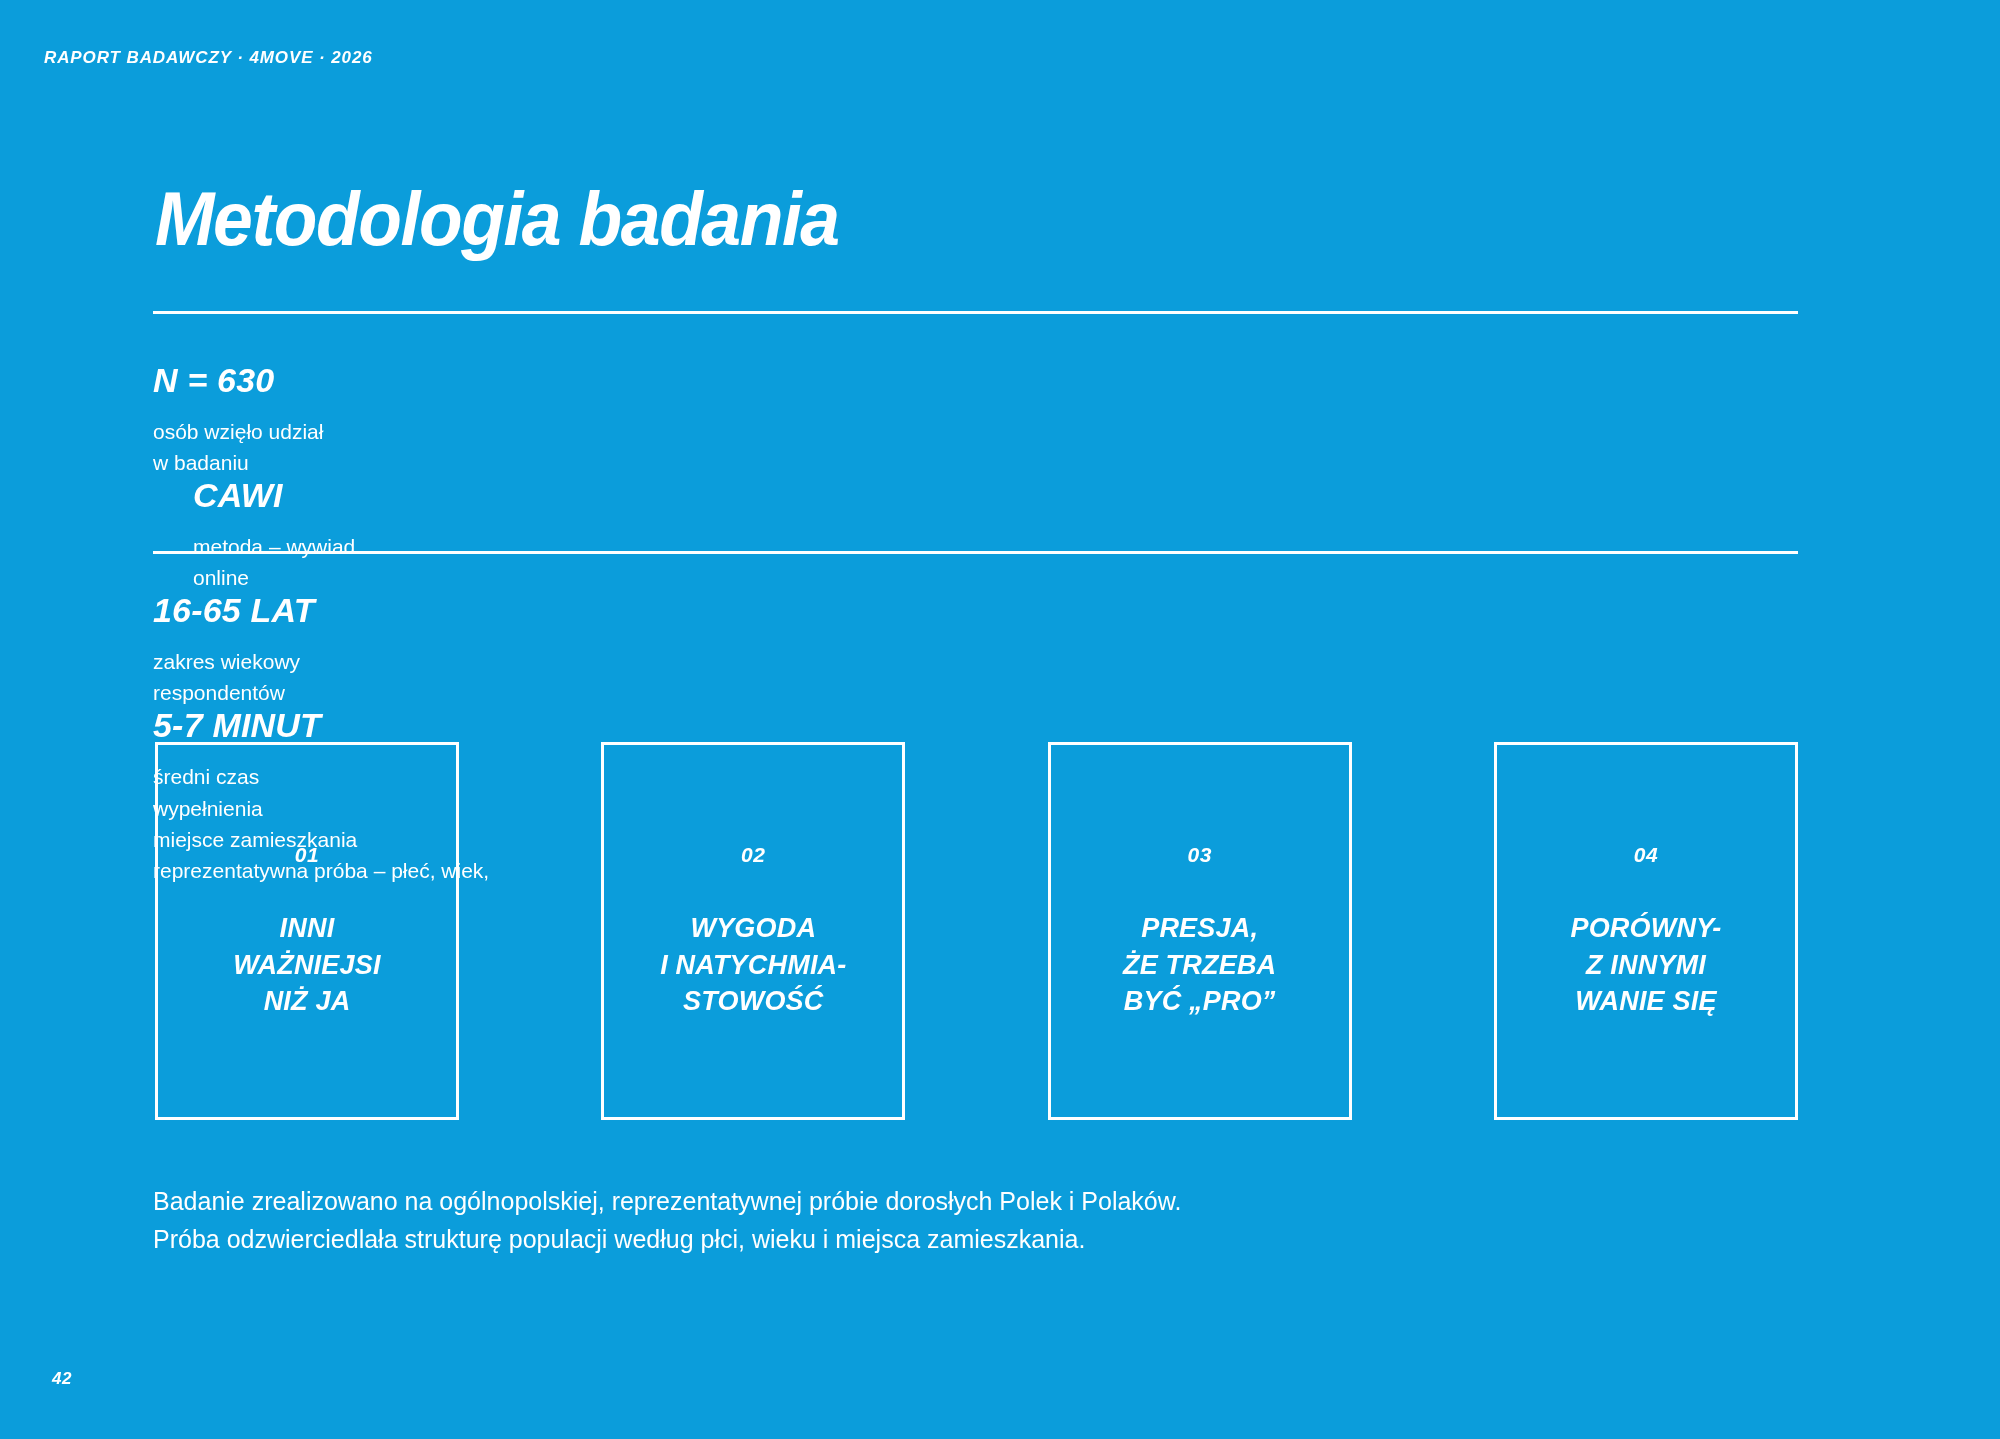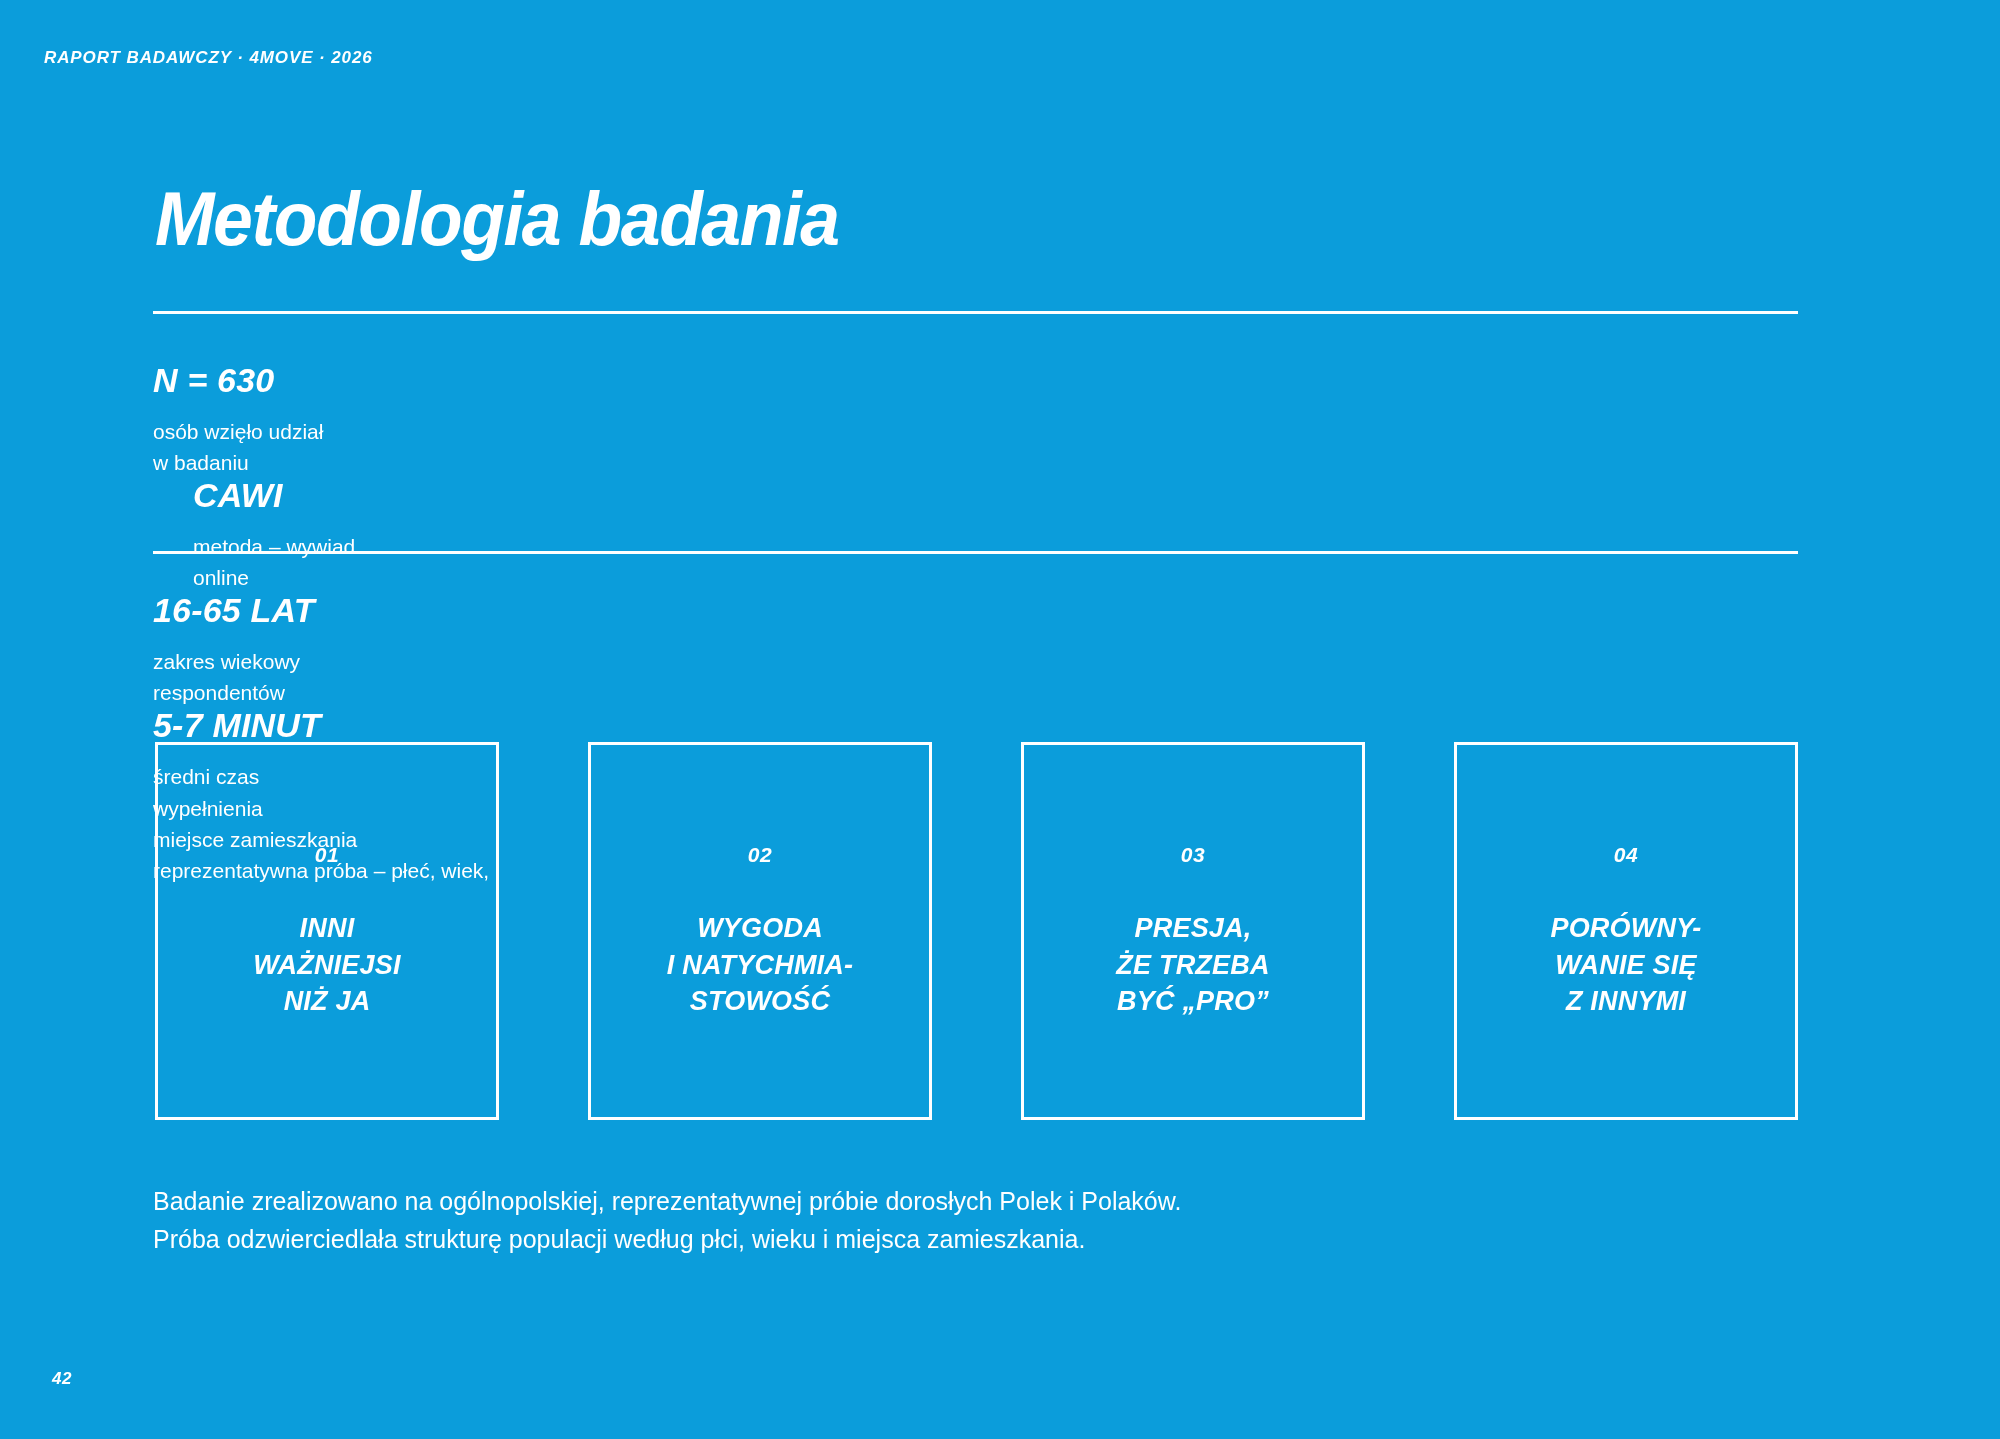--- a/index.html
+++ b/index.html
@@ -112,21 +112,21 @@
   
   .cards {
     position: absolute;
     left: 155px;
     top: 742px;
     width: 1643px;
     display: flex;
     justify-content: space-between;
   }
   .card {
-    width: 344px;
+    width: 304px;
     height: 378px;
     border: 3px solid #ffffff;
     box-sizing: border-box;
     position: relative;
   }
   .card-num {
     position: absolute;
     top: 98px;
     left: 0;
     right: 0;
@@ -257,22 +257,22 @@
         <span>PRESJA,</span>
         <span>ŻE TRZEBA</span>
         <span>BYĆ „PRO”</span>
       </div>
     </div>
 
     <div class="card">
       <div class="card-num">04</div>
       <div class="card-title">
         <span>PORÓWNY-</span>
+        <span>Z INNYMI</span>
         <span>WANIE SIĘ</span>
-        <span>Z INNYMI</span>
       </div>
     </div>
 
   </div>
 
   <div class="footer-note">
     <span>Badanie zrealizowano na ogólnopolskiej, reprezentatywnej próbie dorosłych Polek i Polaków.</span>
     <span>Próba odzwierciedlała strukturę populacji według płci, wieku i miejsca zamieszkania.</span>
   </div>
 

